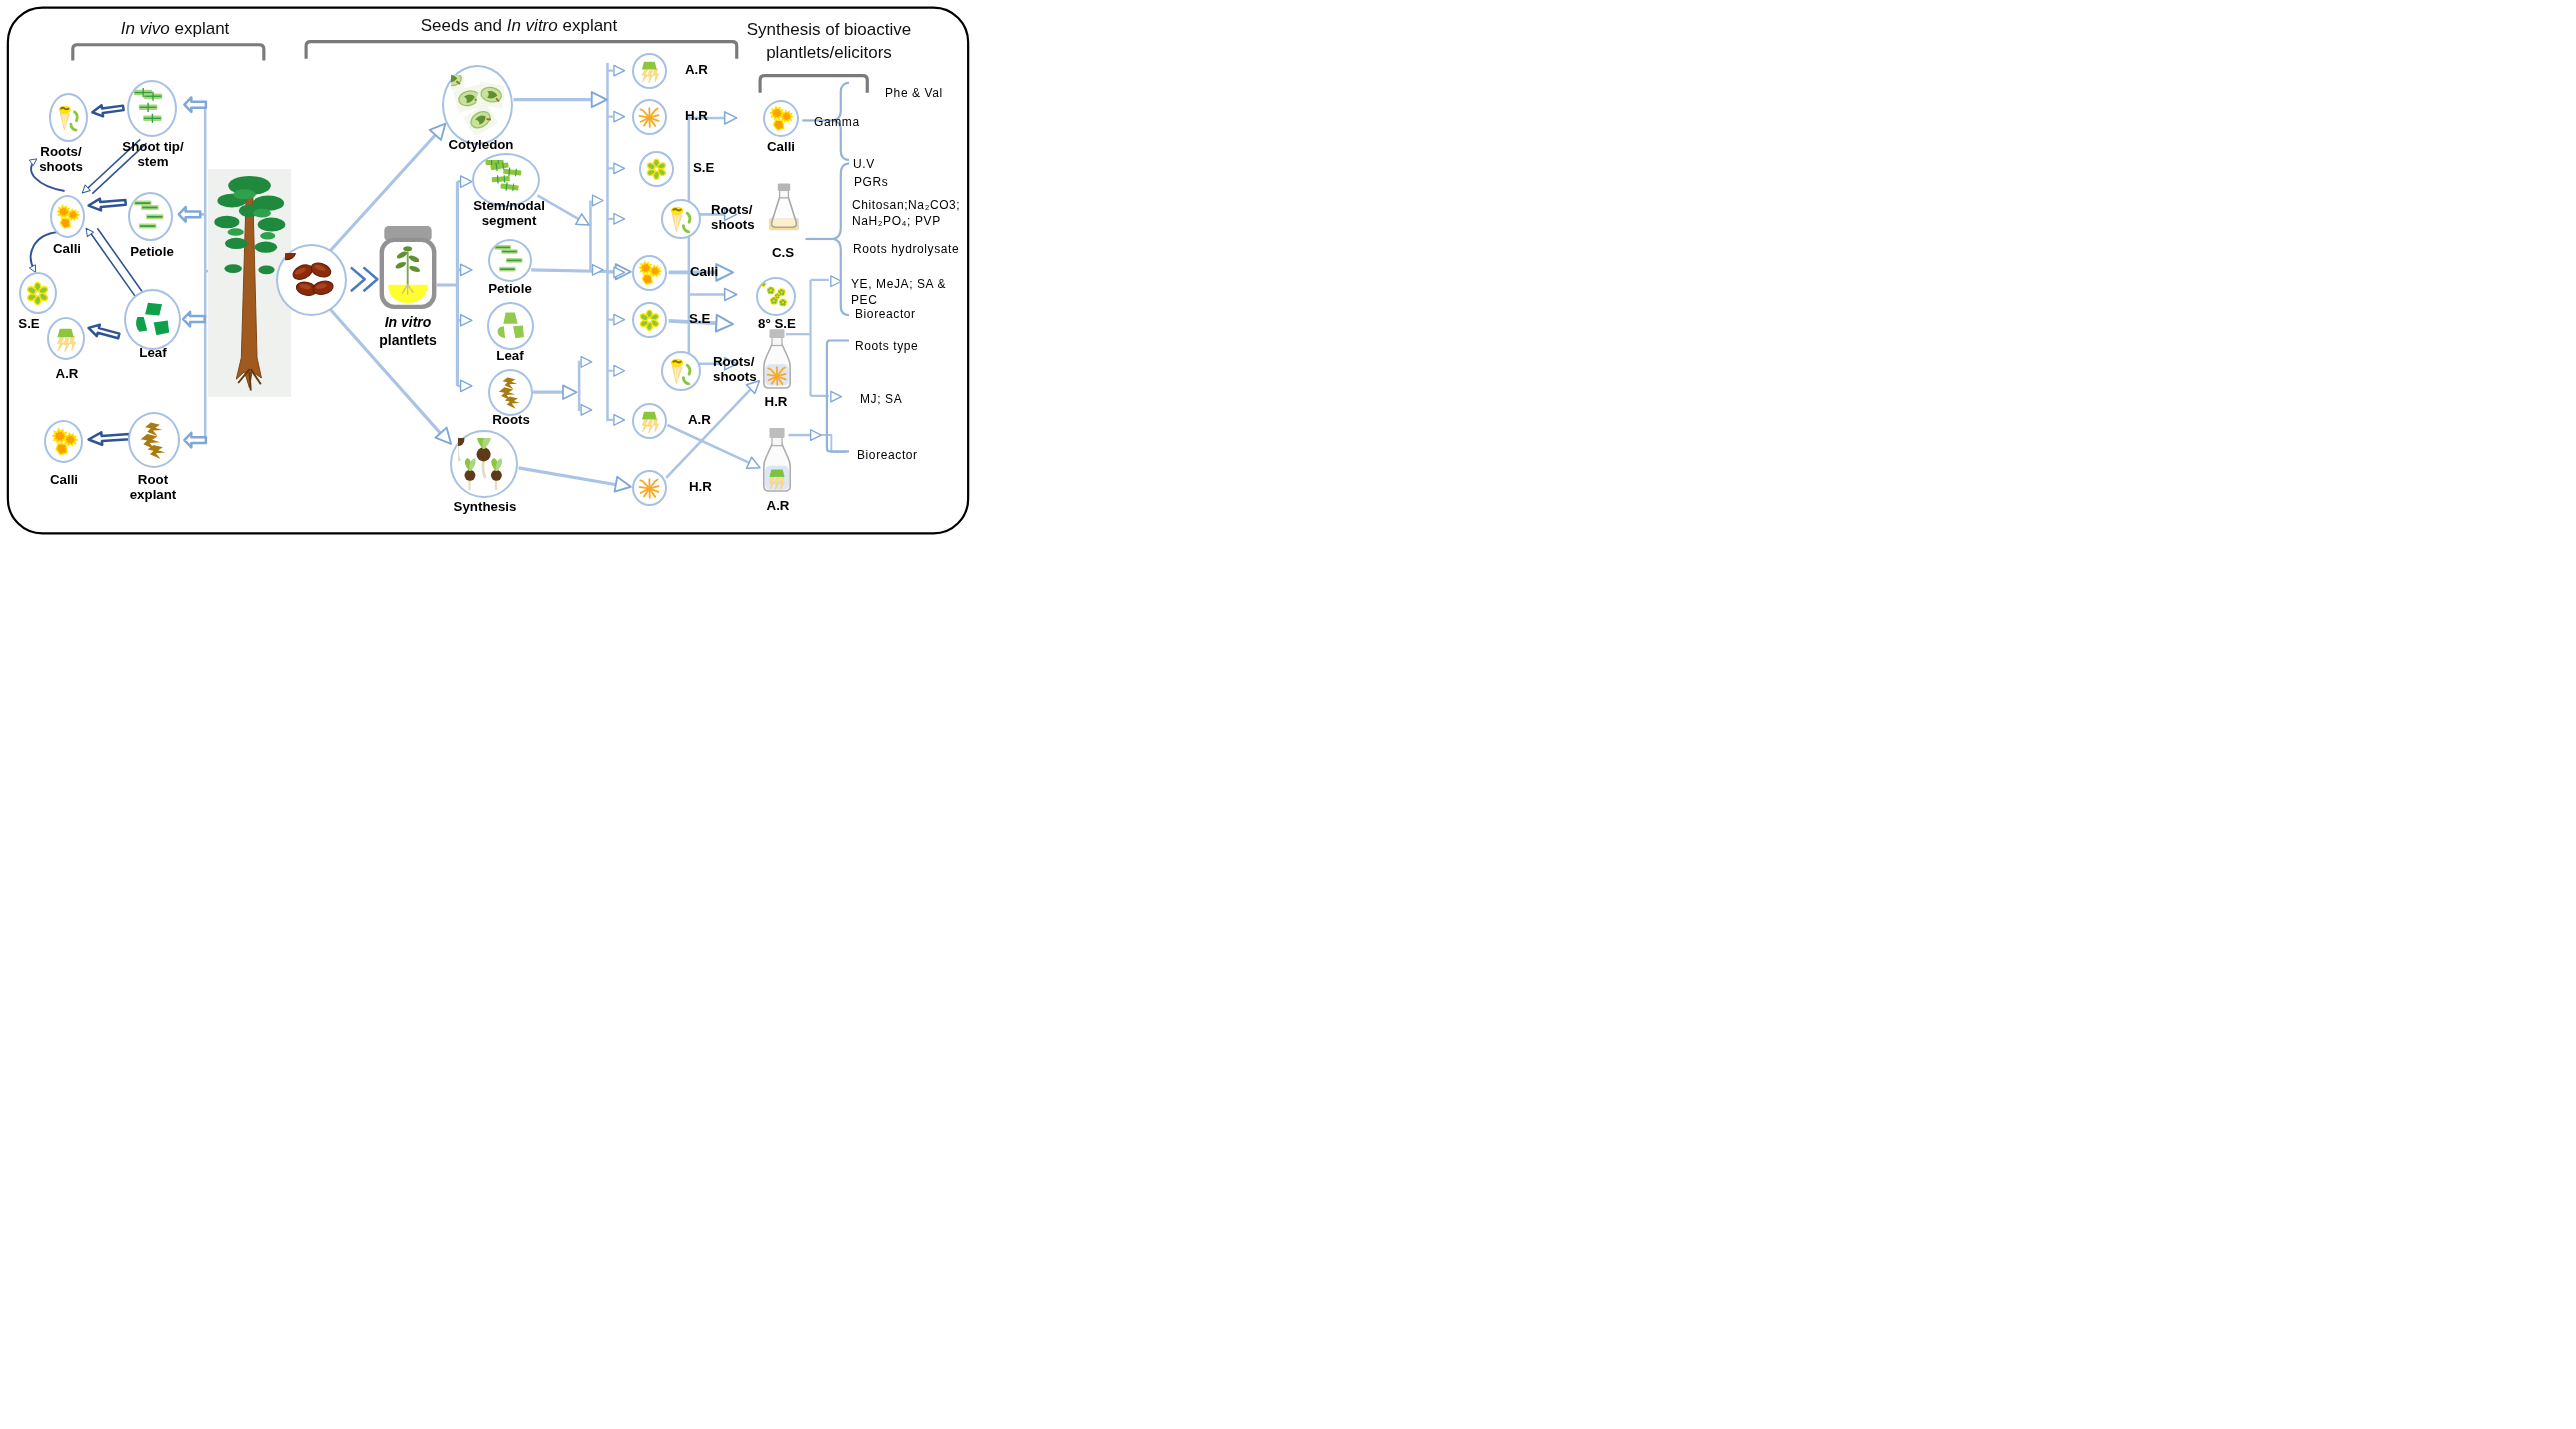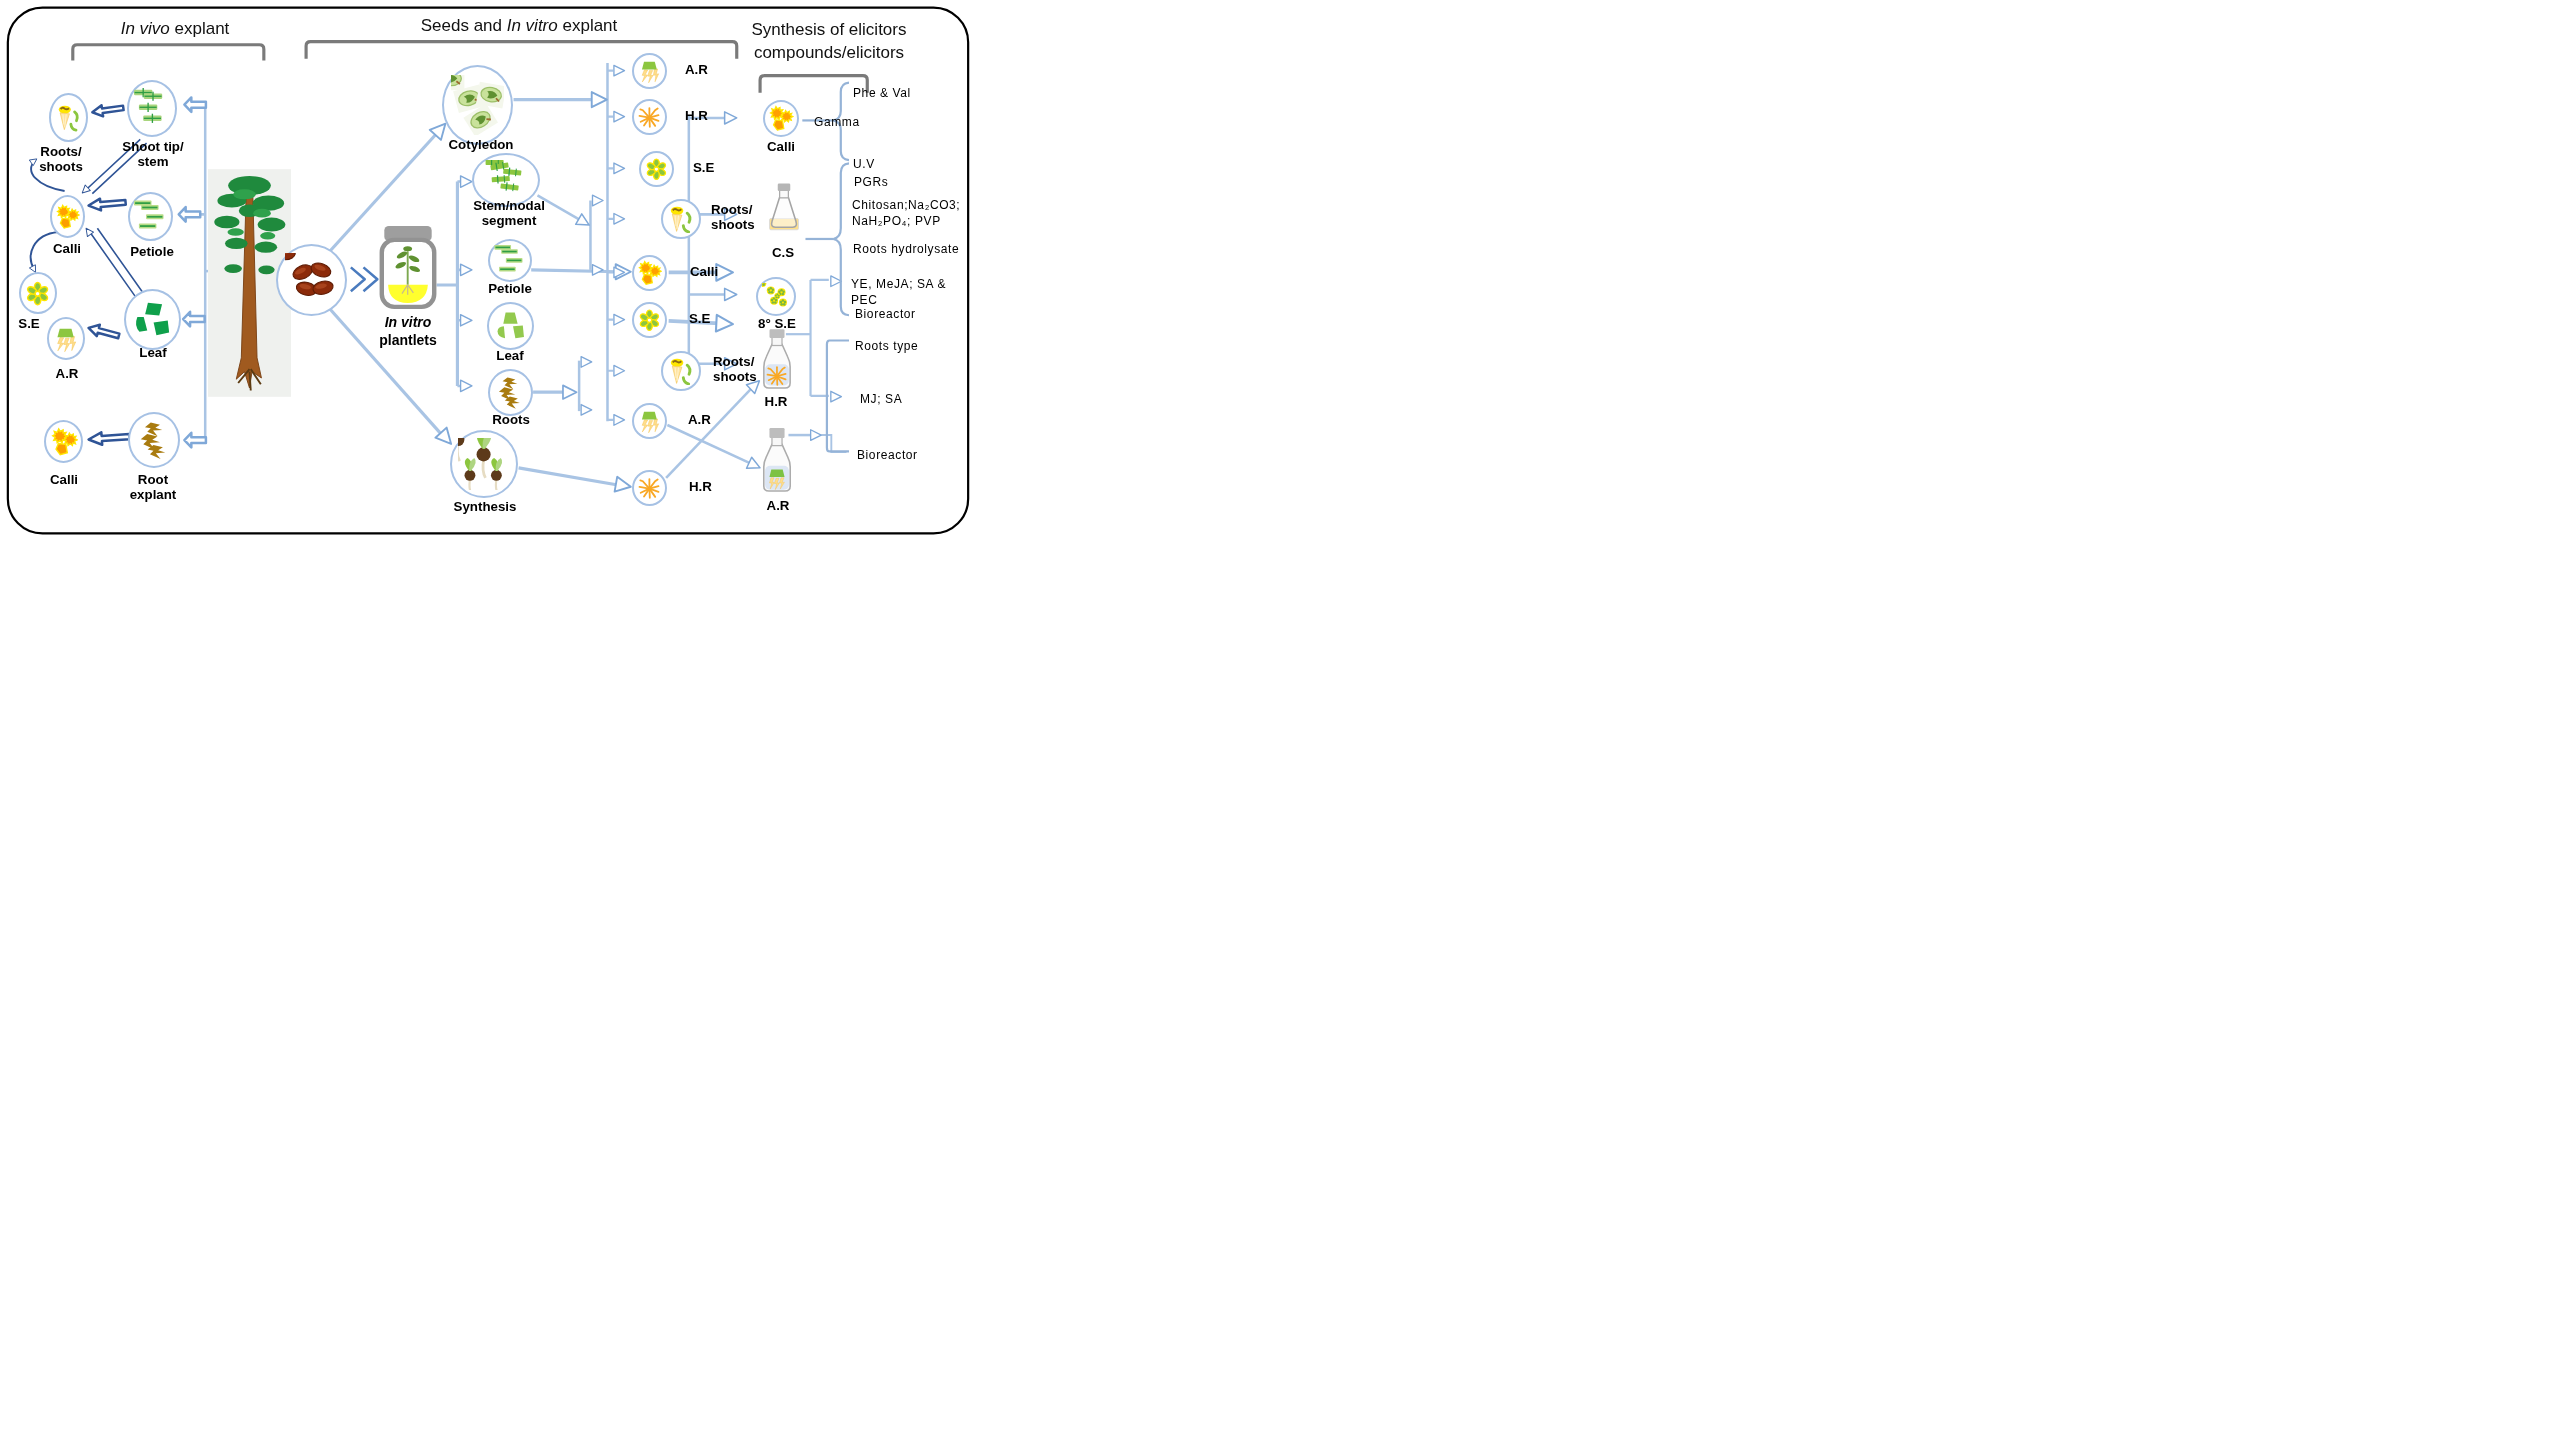--- a/index.html
+++ b/index.html
@@ -302,21 +302,21 @@
       <path d="M1346 540 H1315 Q1311 540 1311 546 V710 Q1311 716 1315 716 H1346"></path>
     </g>
   </svg>
 
   <div class="hdr" style="left:175px;top:19px">
     <span class="it">In vivo</span><span> explant</span>
   </div>
   <div class="hdr" style="left:519px;top:16.4px">
     <span>Seeds and </span><span class="it">In vitro</span><span> explant</span>
   </div>
-  <div class="hdr-wrap" style="left:829px;top:19px;width:183px">Synthesis of elicitors compounds/elicitors</div>
+  <div class="hdr-wrap" style="left:829px;top:19px;width:183px">Synthesis of bioactive plantlets/elicitors</div>
 
   <div class="node" style="left:49px;top:93px;width:39px;height:49px">
     <svg viewBox="0 0 60 60">
         <use href="#ic-roots-shoots"></use>
       </svg>
     </div>
   <div class="node" style="left:127px;top:80px;width:50px;height:57px">
     <svg viewBox="0 0 60 60">
         <use href="#ic-shoot-tip"></use>
       </svg>
@@ -557,21 +557,21 @@
     <rect x="25" y="14" width="16" height="14" fill="#F7F7F7" stroke="#B0B0B0" stroke-width="2"></rect>
     <rect x="21" y="0" width="24" height="16" rx="2" fill="#BDBDBD"></rect>
   </svg>
 
   <div class="lbl" style="left:781px;top:140px">Calli</div>
   <div class="lbl" style="left:783px;top:246px">C.S</div>
   <div class="lbl" style="left:777px;top:317px">8° S.E</div>
   <div class="lbl" style="left:776px;top:395px">H.R</div>
   <div class="lbl" style="left:778px;top:499px">A.R</div>
 
-  <div class="rtxt" style="left:853px;top:85px">Phe &amp; Val</div>
+  <div class="rtxt" style="left:885px;top:85px">Phe &amp; Val</div>
   <div class="rtxt" style="left:814px;top:114px">Gamma</div>
   <div class="rtxt" style="left:853px;top:156px">U.V</div>
   <div class="rtxt" style="left:854px;top:174px">PGRs</div>
   <div class="rtxt" style="left:852px;top:197px">Chitosan;Na₂CO3;
 NaH₂PO₄; PVP</div>
   <div class="rtxt" style="left:853px;top:241px">Roots hydrolysate</div>
   <div class="rtxt" style="left:851px;top:276px">YE, MeJA; SA &amp; PEC</div>
   <div class="rtxt" style="left:855px;top:306px">Bioreactor</div>
   <div class="rtxt" style="left:855px;top:338px">Roots type</div>
   <div class="rtxt" style="left:860px;top:391px">MJ; SA</div>

